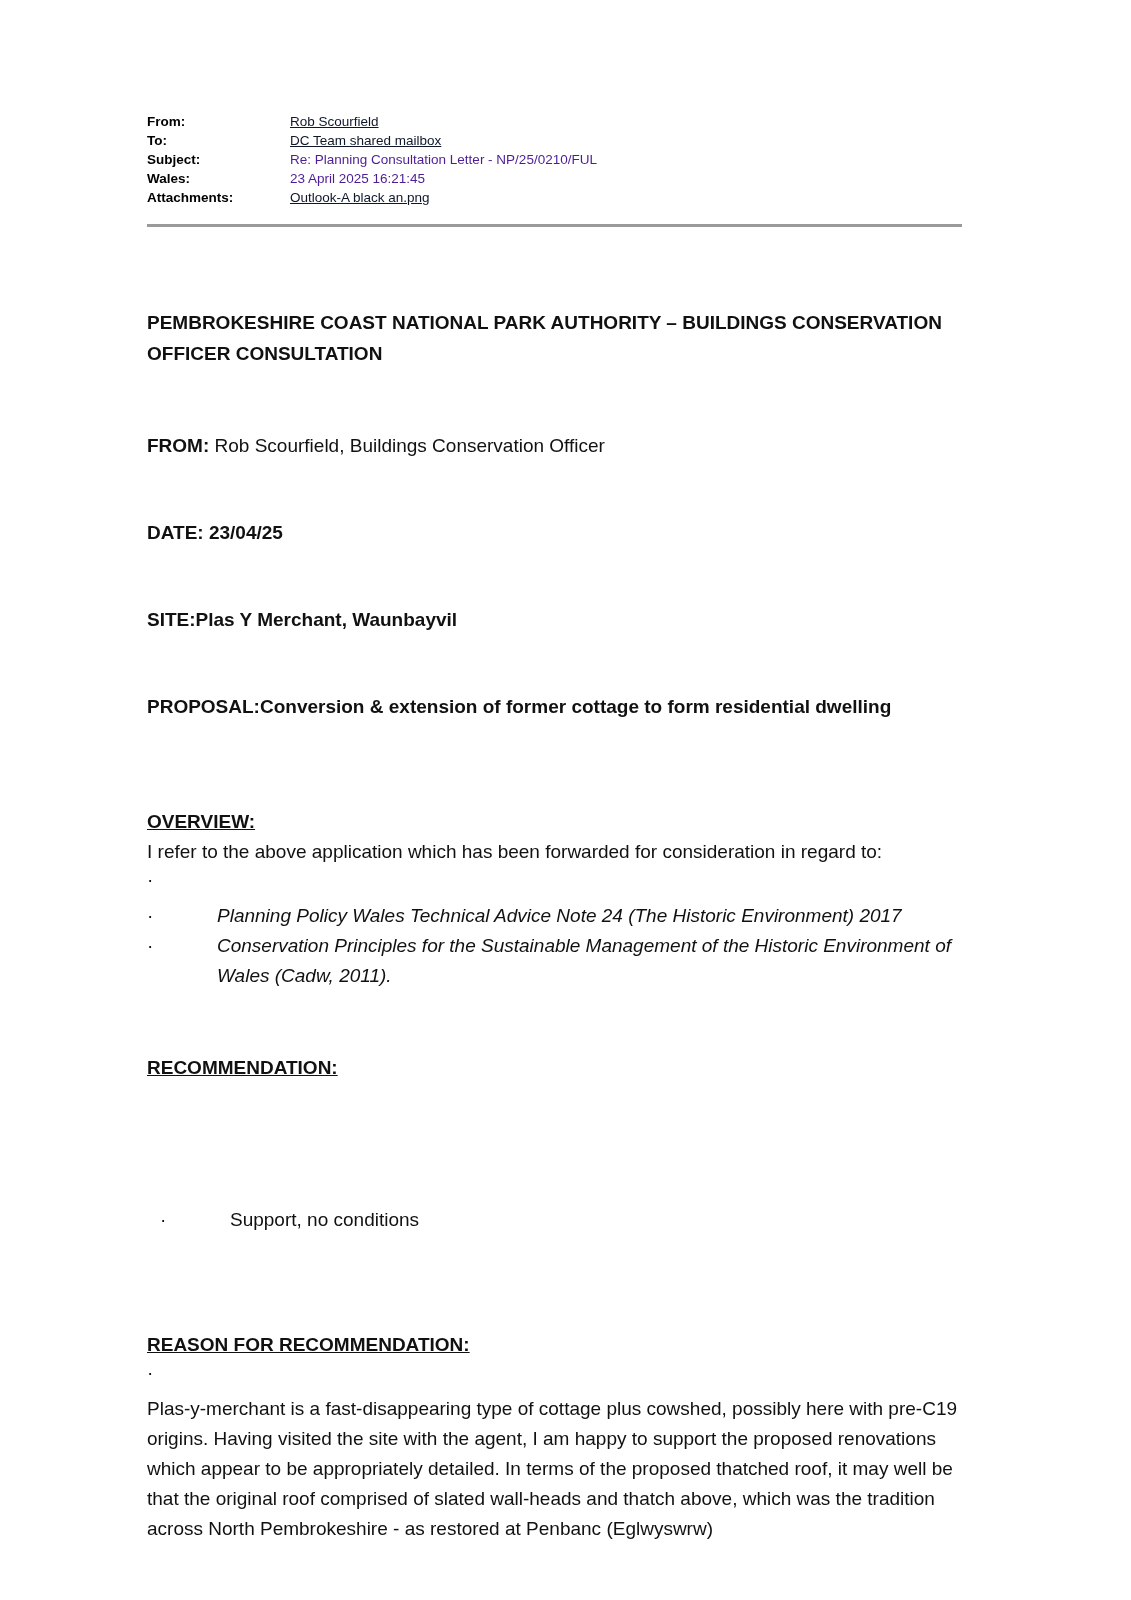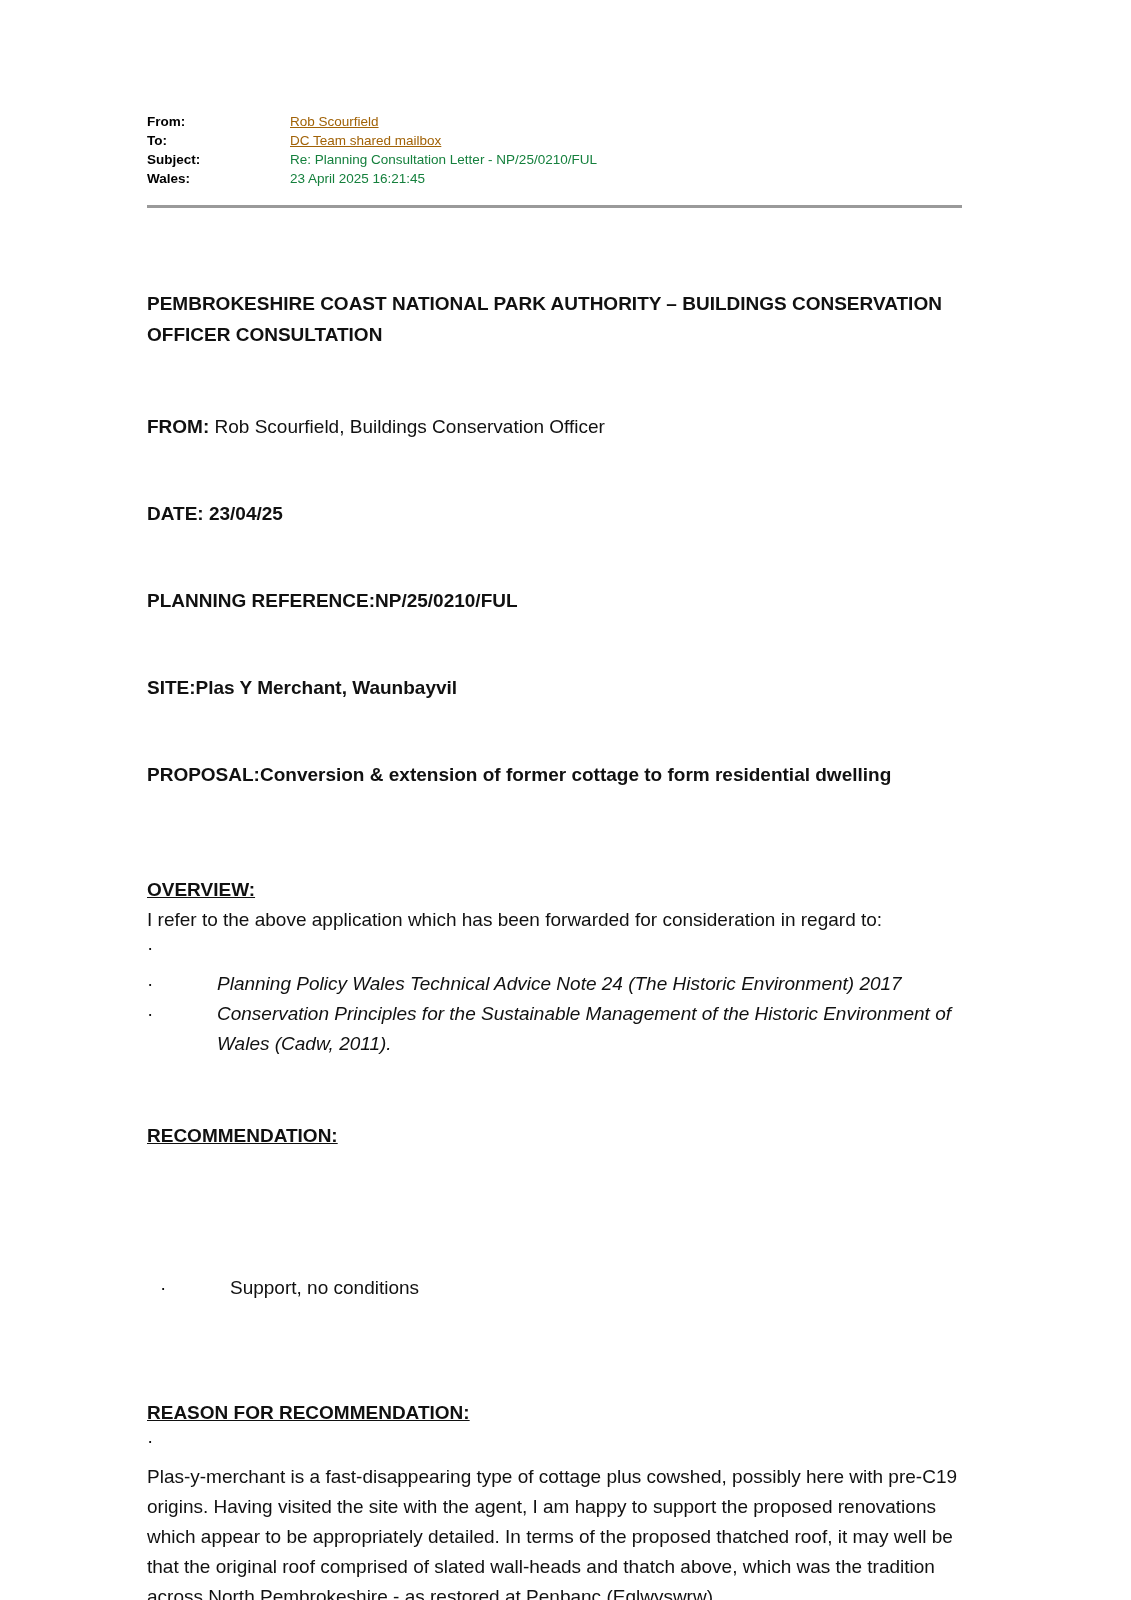--- a/index.html
+++ b/index.html
@@ -23,23 +23,23 @@
   }
   
   .mail-header { font-size: 13.5px; line-height: 19px; }
   .mail-row { display: flex; }
   .mail-label {
     width: 143px;
     font-weight: bold;
     color: #000;
     flex: 0 0 143px;
   }
-  .mail-value { color: #15803d; }
+  .mail-value { color: #4c1d95; }
   a.mail-link {
-    color: #a16207;
+    color: #0f172a;
     text-decoration: underline;
     cursor: pointer;
   }
   .divider {
     margin-top: 17px;
     height: 3px;
     background: #9a9a9a;
     width: 815px;
   }
   
@@ -82,35 +82,38 @@
         <a class="mail-link">DC Team shared mailbox</a>
       </div>
       <div class="mail-row">
         <span class="mail-label">Subject:</span>
         <span class="mail-value">Re: Planning Consultation Letter - NP/25/0210/FUL</span>
       </div>
       <div class="mail-row">
         <span class="mail-label">Wales:</span>
         <span class="mail-value">23 April 2025 16:21:45</span>
       </div>
+      <div class="mail-row">
+        <span class="mail-label">Attachments:</span>
+        <a class="mail-link">Outlook-A black an.png</a>
+      </div>
     </div>
 
     <div class="divider"></div>
 
     <div class="letter">
 
       <div class="doc-title">PEMBROKESHIRE COAST NATIONAL PARK AUTHORITY – BUILDINGS CONSERVATION OFFICER CONSULTATION</div>
 
       <div class="bold-line" style="margin-top:62px;">
         <span>FROM:</span><span class="plain"> Rob Scourfield,  Buildings Conservation Officer</span>
       </div>
 
       <div class="bold-line gap-lg">DATE: 23/04/25</div>
 
-      <div class="bold-line gap-lg">PLANNING REFERENCE:NP/25/0210/FUL</div>
 
       <div class="bold-line gap-lg">SITE:Plas Y Merchant, Waunbayvil</div>
 
       <div class="bold-line gap-lg">PROPOSAL:Conversion &amp; extension of former cottage to form residential dwelling</div>
 
       <div class="section-heading" style="margin-top:85px;">OVERVIEW:</div>
 
       <div>I refer to the above application which has been forwarded for consideration in regard to:</div>
 
       <div class="lone-bullet">·</div>

